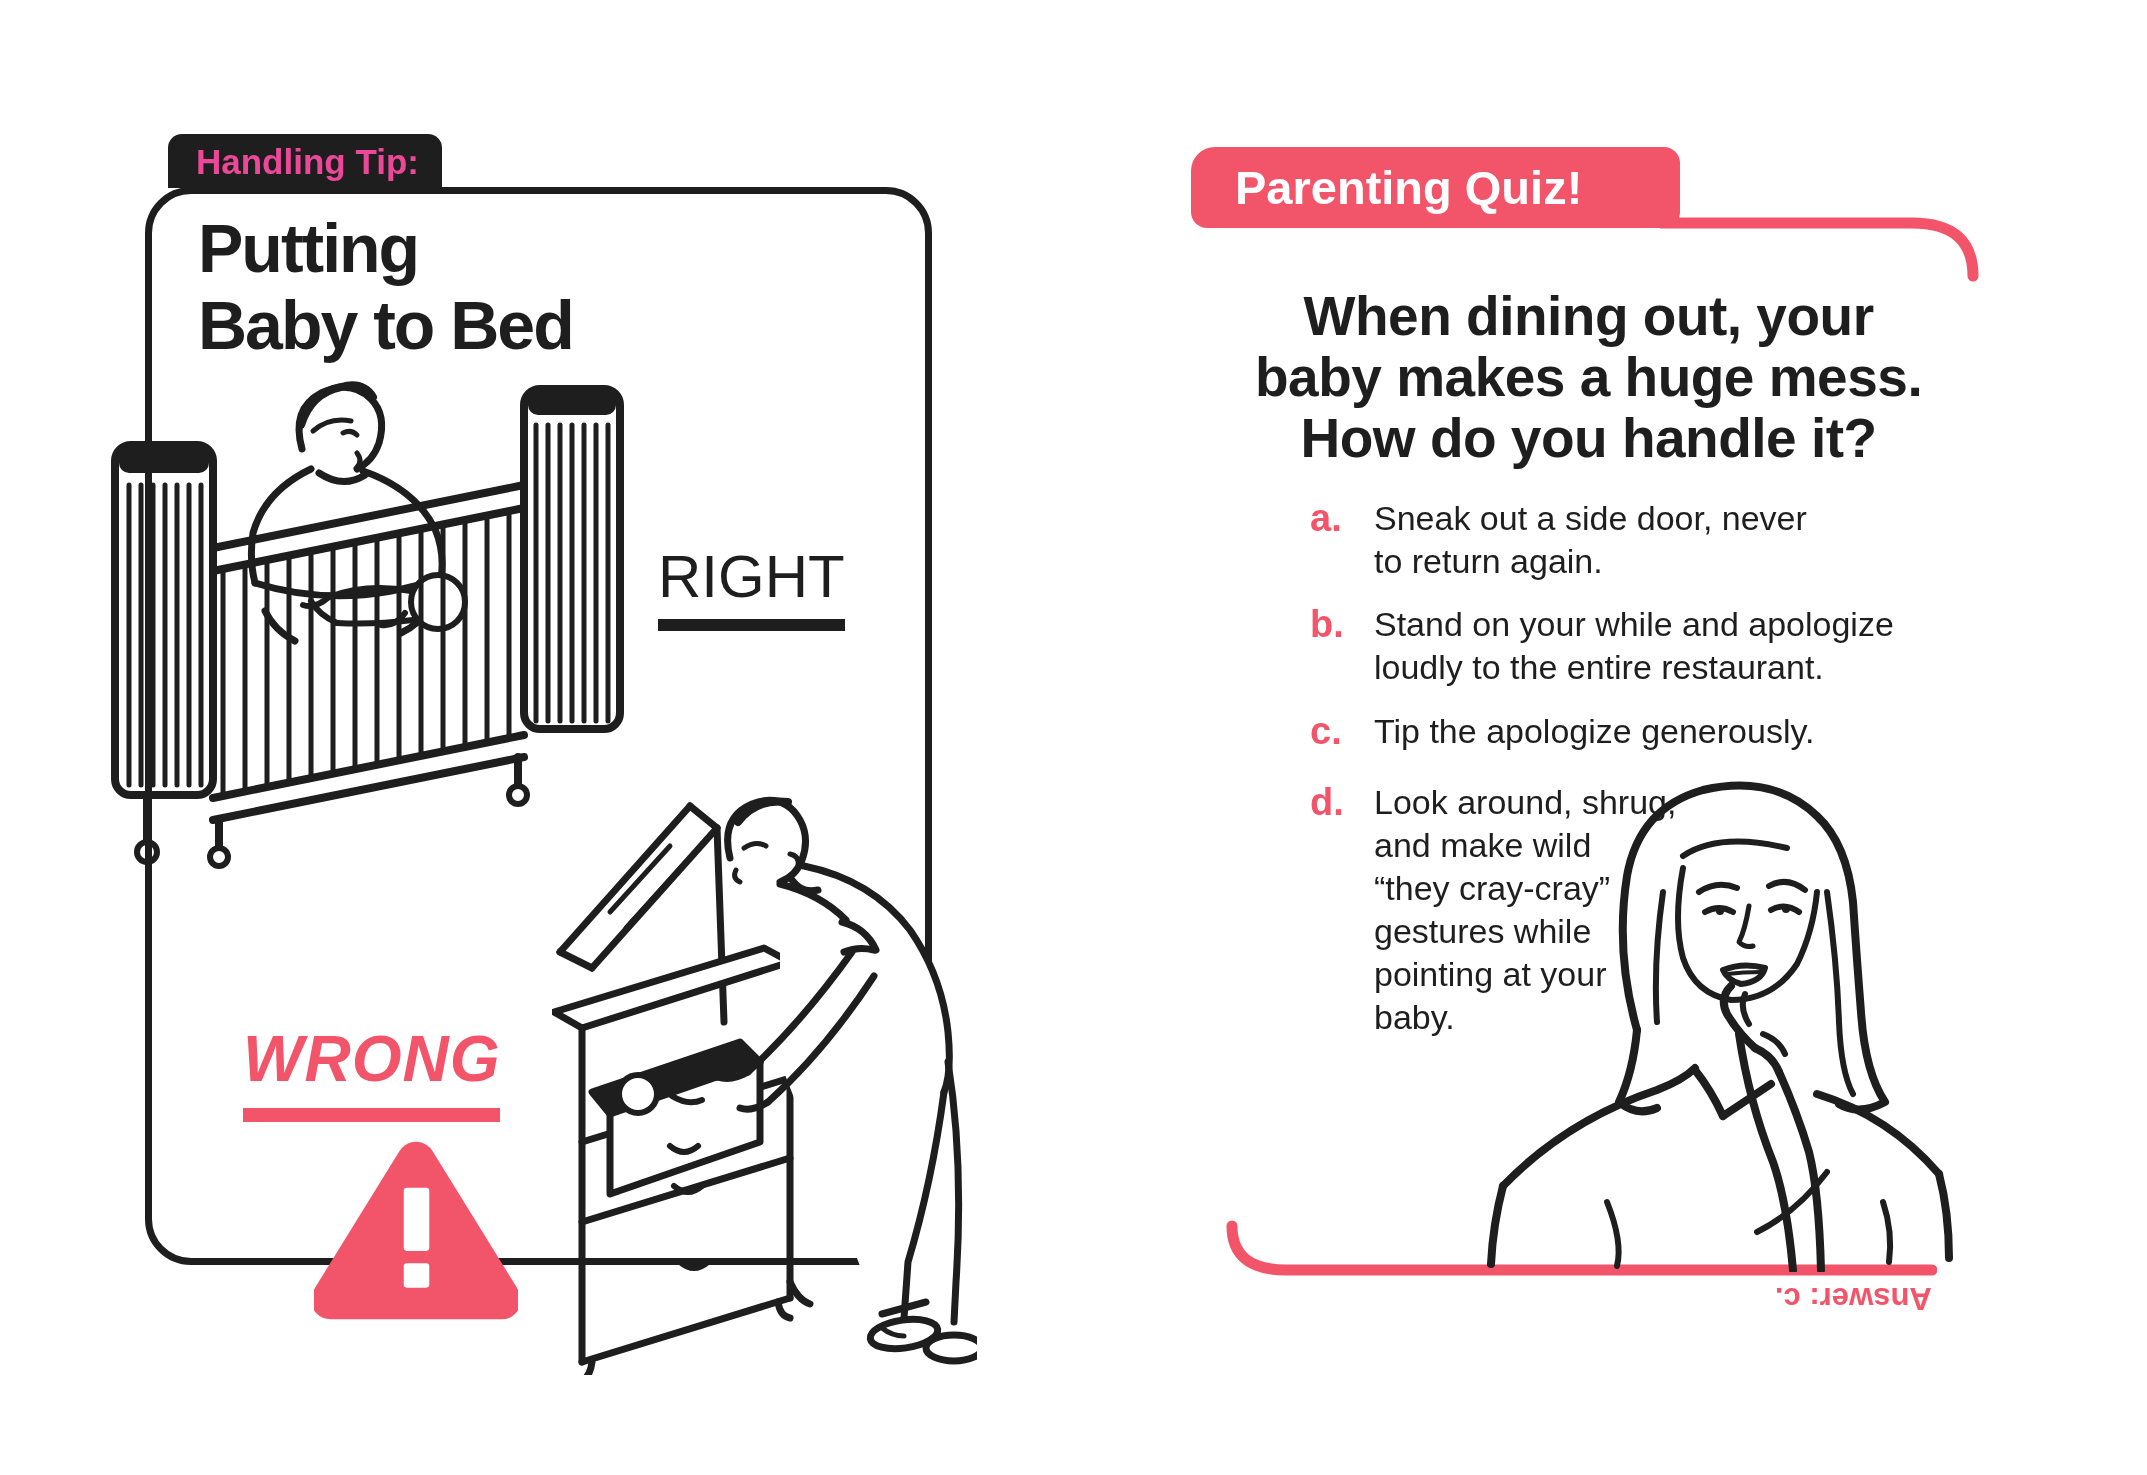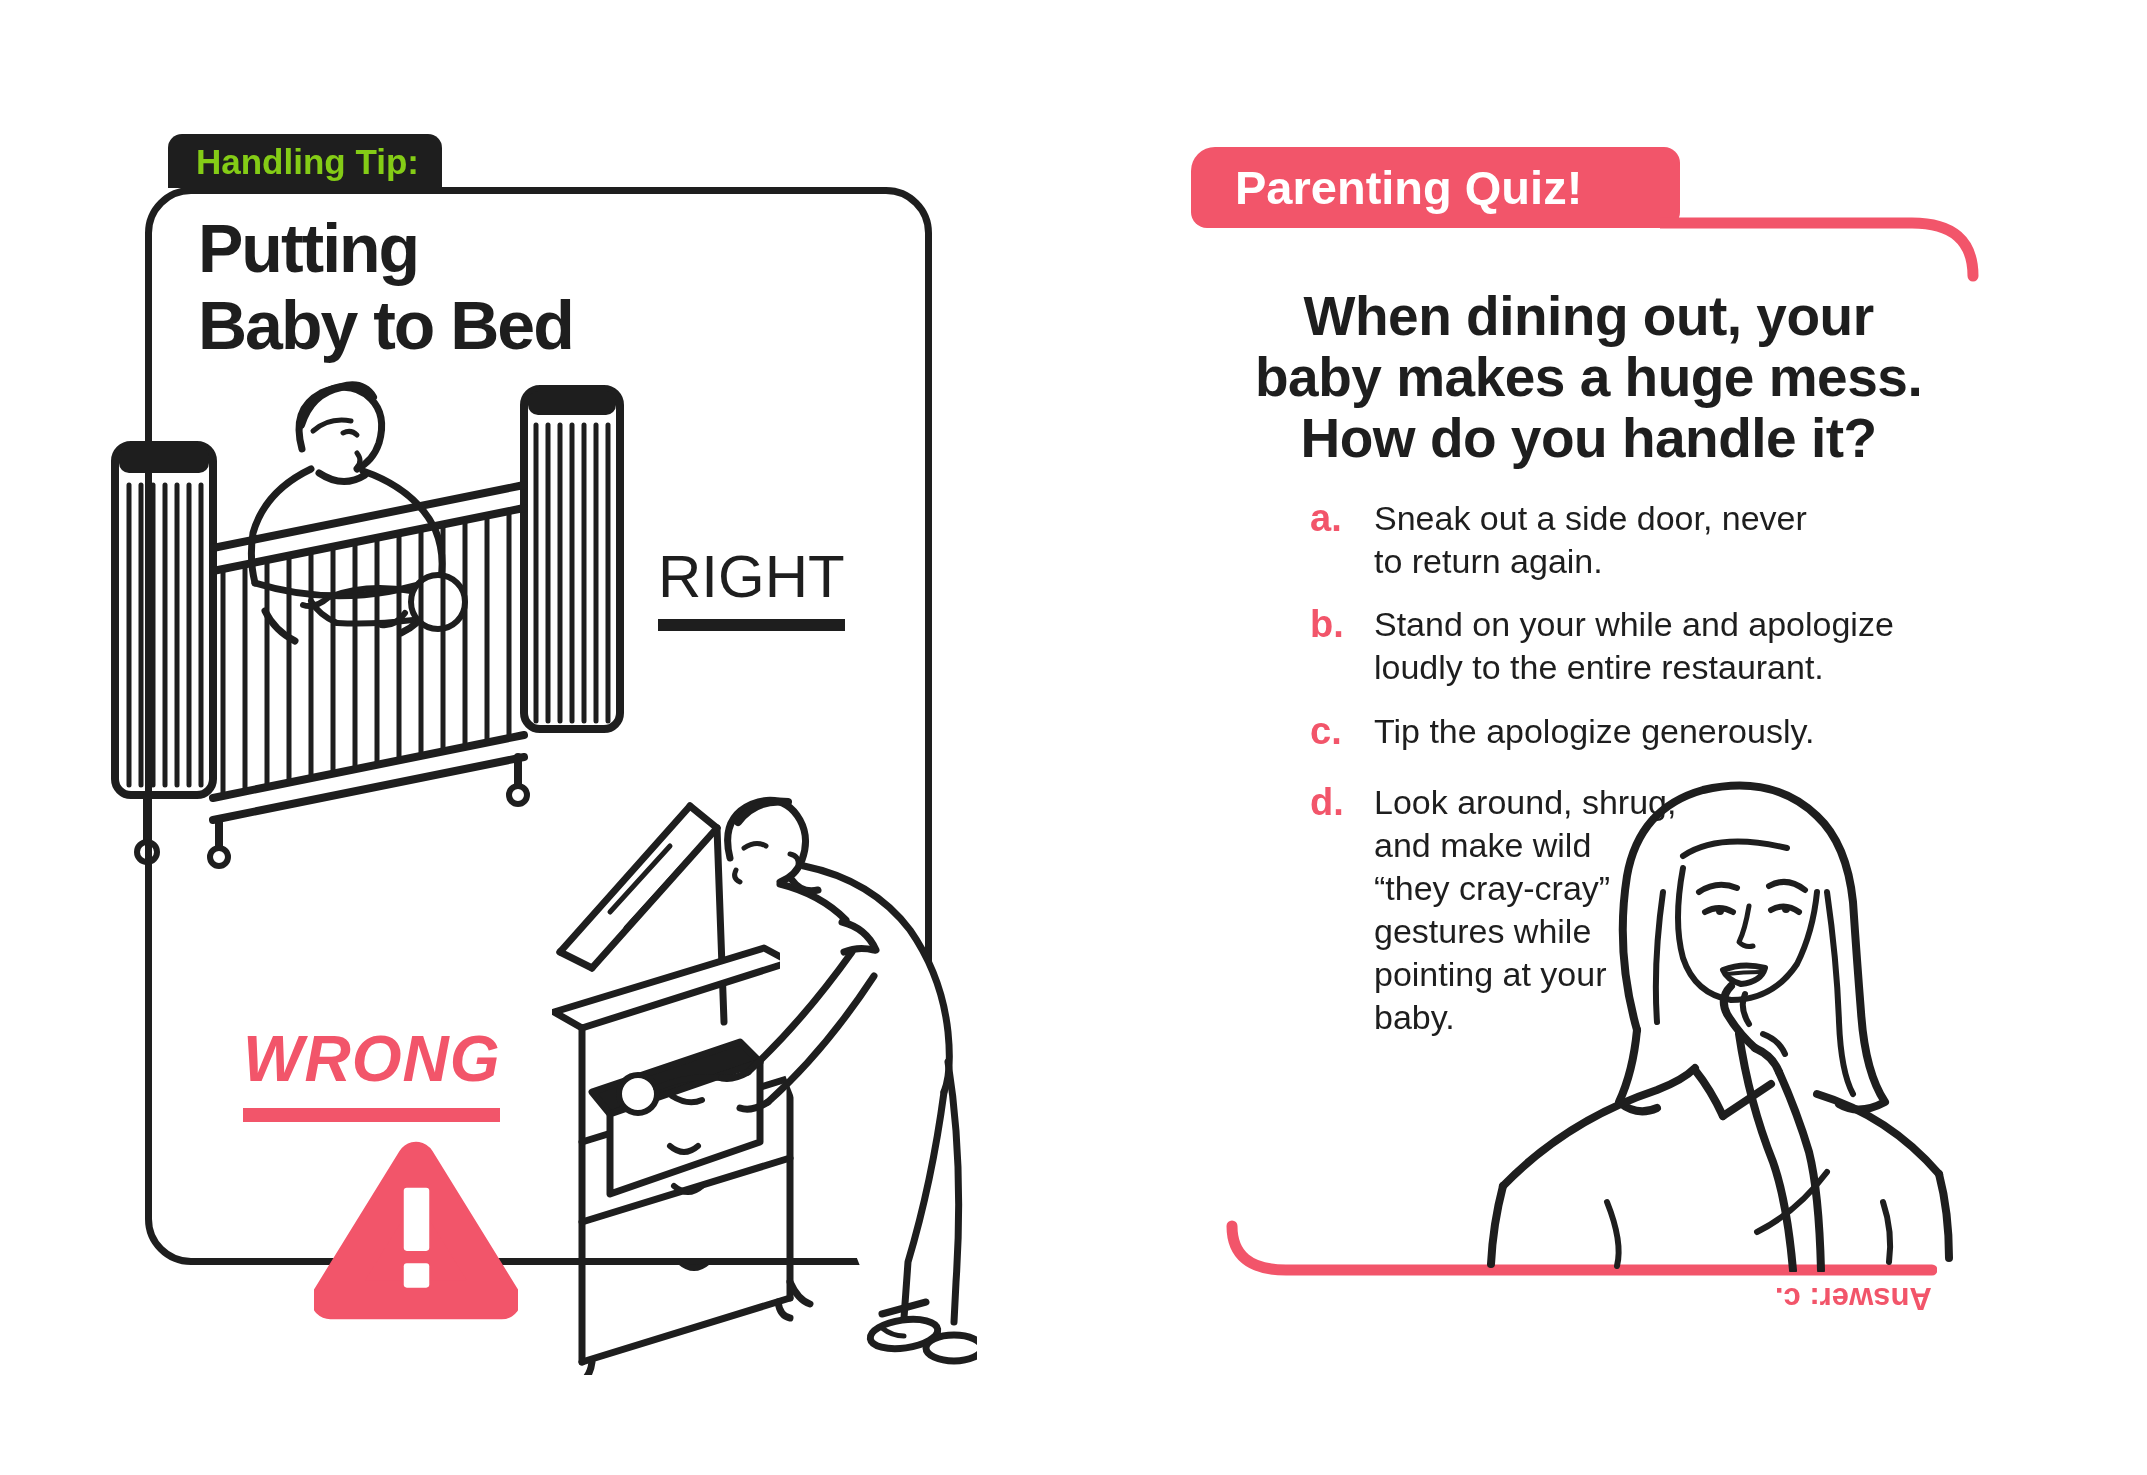--- a/index.html
+++ b/index.html
@@ -2,21 +2,21 @@
 <html><head>
 <meta charset="utf-8">
 <style>
   html,body{margin:0;padding:0;background:#ffffff;}
   #canvas{position:relative;width:2147px;height:1475px;background:#ffffff;overflow:hidden;
           font-family:"Liberation Sans","DejaVu Sans",sans-serif;color:#1e1e1e;}
   .abs{position:absolute;}
   .pre{white-space:pre-line;}
 
   
-  .tip-tab{left:168px;top:134px;width:274px;height:54px;background:#1e1e1e;color:#84cc16;
+  .tip-tab{left:168px;top:134px;width:274px;height:54px;background:#1e1e1e;color:#ec4899;
            border-radius:14px 14px 0 0;font-size:35px;font-weight:bold;line-height:56px;
            padding-left:28px;box-sizing:border-box;}
   .tip-card{left:145px;top:187px;width:787px;height:1078px;border:7px solid #1e1e1e;
             border-radius:46px;box-sizing:border-box;background:transparent;}
   .card-title{left:198px;top:210px;font-size:68px;font-weight:bold;line-height:77px;
               letter-spacing:-2px;}
   .right-label{left:638px;top:542px;font-size:60px;font-weight:normal;letter-spacing:0;
                border-bottom:12px solid #1e1e1e;padding-bottom:8px;margin-left:20px;}
   .wrong-label{left:243px;top:1022px;font-size:64px;font-weight:bold;font-style:italic;
                color:#f2556a;border-bottom:14px solid #f2556a;padding-bottom:12px;letter-spacing:1px;}

